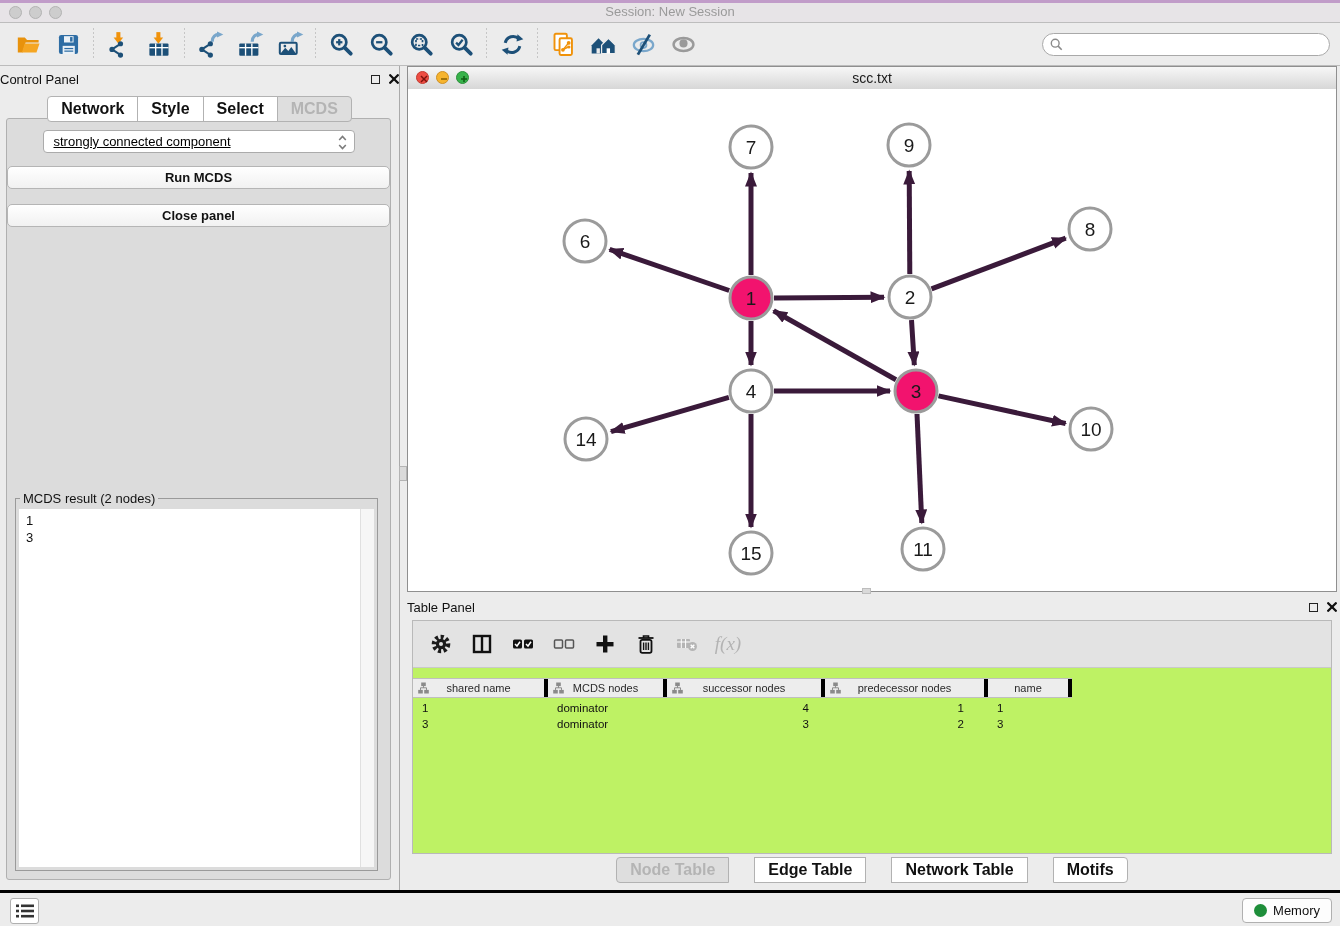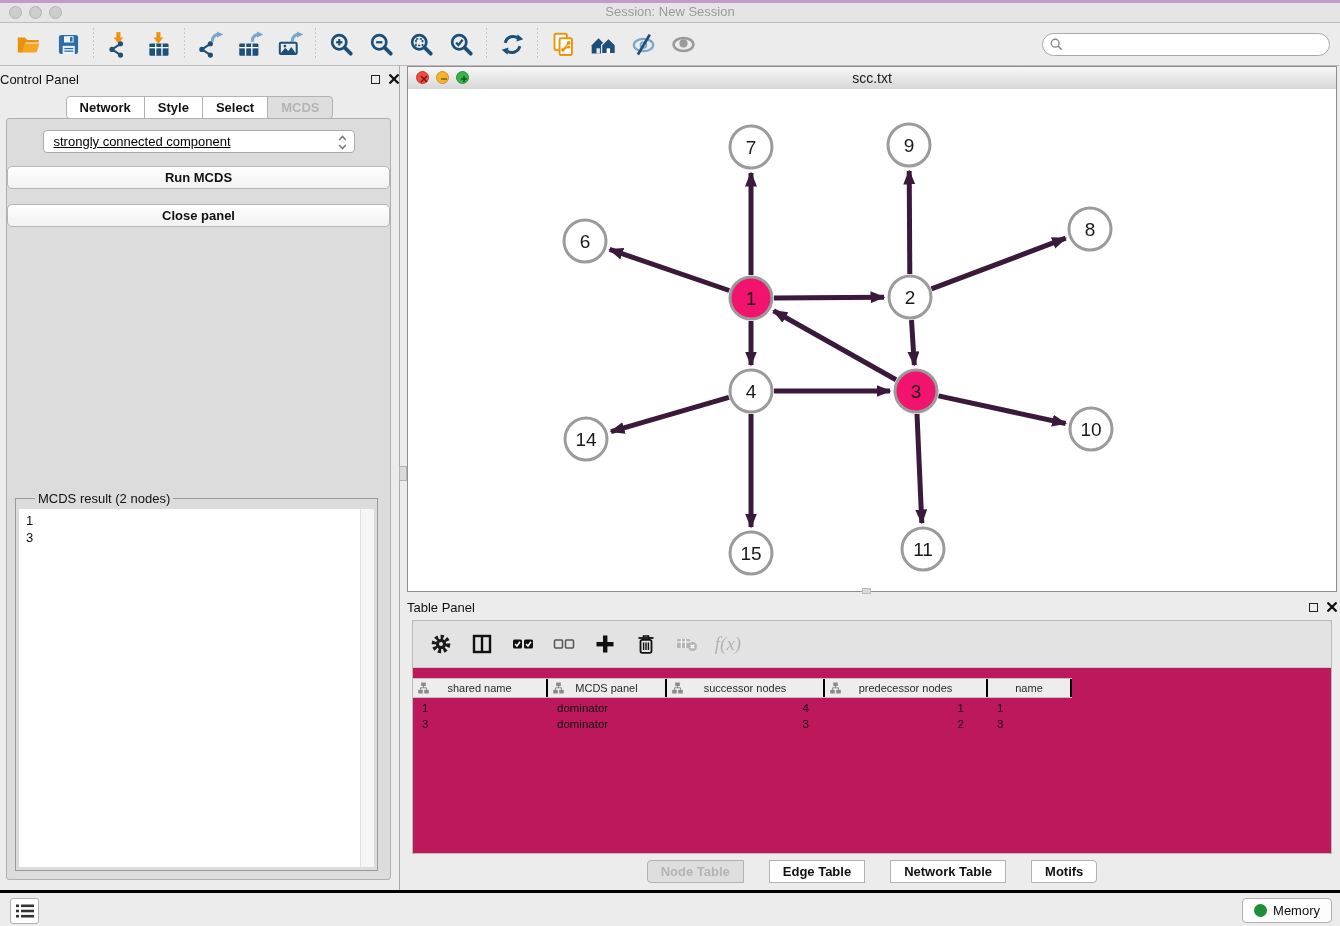--- a/index.html
+++ b/index.html
@@ -23,58 +23,58 @@
   #search-input{width:288px;height:23px;border:1px solid #a9a9a9;border-radius:12px;background:#fff;padding:0 8px 0 26px;font-size:13px;box-sizing:border-box;outline:none;}
   #search-wrap svg{position:absolute;left:8px;top:5px;width:13px;height:13px;}
   
   .panel-header{height:26px;display:flex;align-items:center;padding:0 0;font-size:13px;color:#111;}
   .ph-icons{margin-left:auto;display:flex;align-items:center;gap:9px;}
   .float-ic{width:9px;height:9px;border:1.5px solid #222;box-sizing:border-box;display:inline-block;}
   .close-ic svg{width:10px;height:10px;display:block;}
   
   #control-panel{position:absolute;left:0;top:66px;width:400px;height:824px;background:#ececec;border-right:1px solid #aaa;box-sizing:border-box;}
   .seg{display:flex;}
-  .seg .tab{background:#fff;border:1px solid #b2b2b2;margin-left:-1px;padding:4px 13px 4px;font-size:13px;font-weight:600;line-height:1;color:#111;cursor:default;}
+  .seg .tab{background:#fff;border:1px solid #b2b2b2;margin-left:-1px;padding:4px 13px 4px;font-size:16px;font-weight:600;line-height:1;color:#111;cursor:default;}
   .seg .tab:first-child{border-radius:4px 0 0 4px;margin-left:0;}
   .seg .tab:last-child{border-radius:0 4px 4px 0;}
   .seg .tab.selected{background:#dedede;color:#b4b4b4;}
   #cp-tabs{position:absolute;top:30px;left:0;right:0;display:flex;justify-content:center;z-index:2;}
   #cp-content{position:absolute;left:6px;right:8px;top:52px;bottom:10px;background:#dcdcdc;border:1px solid #b0b0b0;border-radius:3px;}
   #opt-label{margin-top:22px;text-align:center;font-size:13px;font-weight:600;color:#111;}
   #criterion{position:relative;width:312px;height:23px;margin:11px auto 0;background:#fff;border:1px solid #ababab;border-radius:4px;font-size:13px;line-height:22px;padding-left:10px;box-sizing:border-box;text-decoration:underline;}
   #criterion .stepper{position:absolute;right:7px;top:4px;}
   .btn-row{display:flex;justify-content:center;gap:15px;margin-top:13px;flex-direction:column;}
   .mac-btn{background:linear-gradient(#ffffff,#f1f1f1);border:1px solid #b5b5b5;border-radius:5px;padding:3px 14px;font-size:13px;font-weight:600;color:#111;}
   #result-fs{position:absolute;left:8px;right:12px;top:372px;bottom:8px;border:1px solid #9a9a9a;margin:0;padding:3px;background:transparent;}
-  #result-fs legend{font-size:13px;color:#111;padding:0 3px;margin-left:16px;}
+  #result-fs legend{font-size:13px;color:#111;padding:0 3px;margin-left:1px;}
   #result-box{position:relative;width:100%;height:100%;background:#fff;box-sizing:border-box;}
   #result-text{white-space:pre;font-size:13px;color:#111;padding:3px 0 0 7px;line-height:17px;}
   #result-scroll{position:absolute;top:0;right:0;width:13px;height:100%;background:#f6f6f6;border-left:1px solid #e0e0e0;}
   
   #network-window{position:absolute;left:407px;top:66px;right:3px;height:526px;border:1px solid #8f8f8f;box-sizing:border-box;background:#fff;}
   #nw-titlebar{position:relative;height:22px;background:linear-gradient(#f7f7f7,#d7d7d7);border-bottom:1px solid #9e9e9e;}
   .tl{position:absolute;top:4px;width:13px;height:13px;border-radius:50%;box-sizing:border-box;}
   .tl svg{position:absolute;left:2.5px;top:2.5px;width:8px;height:8px;}
   #tl-close{left:8px;background:#ee4d43;border:1px solid #c33a30;}
   #tl-min{left:28px;background:#f6b42e;border:1px solid #cf9024;}
   #tl-max{left:48px;background:#37b24a;border:1px solid #2b8f3a;}
   #nw-title{position:absolute;left:0;right:0;top:3px;text-align:center;font-size:14px;color:#1a1a1a;}
   #nw-canvas{position:absolute;left:0;top:22px;right:0;bottom:0;background:#fff;}
   #graph-svg{width:100%;height:100%;display:block;}
   .splitter-handle{position:absolute;left:399px;top:466px;width:8px;height:15px;background:#dadada;border:1px solid #b4b4b4;box-sizing:border-box;}
   .bottom-handle{position:absolute;left:862px;top:588px;width:9px;height:6px;background:#d9d9d9;border:1px solid #bdbdbd;box-sizing:border-box;}
   
   #table-panel{position:absolute;left:407px;top:594px;right:3px;height:296px;background:#ececec;}
-  #tp-box{position:absolute;left:5px;right:5px;top:26px;bottom:36px;border:1px solid #b9b9b9;background:#be185d;overflow:hidden;}
+  #tp-box{position:absolute;left:5px;right:5px;top:26px;bottom:36px;border:1px solid #b9b9b9;background:#bef264;overflow:hidden;}
   #tp-toolbar{height:46px;background:#e3e3e3;border-bottom:1px solid #c9c9c9;display:flex;align-items:center;gap:17px;padding-left:16px;}
   .tpi{display:flex;align-items:center;justify-content:center;width:24px;height:24px;}
   .tpi svg{width:22px;height:22px;}
   .fx{font-family:"Liberation Serif","DejaVu Serif",serif;font-style:italic;font-size:19px;color:#b3b3b3;}
   #tbl-head{display:flex;margin-top:10px;border-top:1px solid #bfbfbf;border-bottom:1px solid #bfbfbf;width:fit-content;background:#ededed;}
-  .th{position:relative;display:inline-flex;align-items:center;justify-content:center;height:18px;border-right:2px solid #000000;font-size:11px;color:#2a2a2a;box-sizing:border-box;}
+  .th{position:relative;display:inline-flex;align-items:center;justify-content:center;height:18px;border-right:4px solid #000000;font-size:11px;color:#2a2a2a;box-sizing:border-box;}
   .th .hicon{position:absolute;left:5px;top:3px;width:11px;height:12px;}
   #tbl-body{margin-top:2px;}
   .tr{display:flex;height:16px;line-height:16px;}
   .td{font-size:11.5px;color:#111;box-sizing:border-box;}
   .td.l{text-align:left;padding-left:9px;}
   .td.r{text-align:right;}
   .tr .td:nth-child(3){padding-right:16px;}
   .tr .td:nth-child(4){padding-right:24px;}
   #tp-tabs{position:absolute;left:0;right:0;bottom:7px;display:flex;justify-content:center;gap:26px;}
   
@@ -513,21 +513,21 @@
             </svg></span>
           <span>shared name</span>
         </div>
         <div class="th" style="width: 119px;">
           <span class="hicon"><svg width="11" height="12" viewBox="0 0 11 12">
               <rect x="3.2" y="0.5" width="4.6" height="3.6" fill="#8a8a8a"></rect>
               <rect x="0.2" y="7.9" width="4.6" height="3.6" fill="#8a8a8a"></rect>
               <rect x="6.2" y="7.9" width="4.6" height="3.6" fill="#8a8a8a"></rect>
               <path d="M5.5 4.1v1.7M2.5 7.9V5.8h6v2.1" fill="none" stroke="#8a8a8a" stroke-width="1"></path>
             </svg></span>
-          <span>MCDS panel</span>
+          <span>MCDS nodes</span>
         </div>
         <div class="th" style="width: 158px;">
           <span class="hicon"><svg width="11" height="12" viewBox="0 0 11 12">
               <rect x="3.2" y="0.5" width="4.6" height="3.6" fill="#8a8a8a"></rect>
               <rect x="0.2" y="7.9" width="4.6" height="3.6" fill="#8a8a8a"></rect>
               <rect x="6.2" y="7.9" width="4.6" height="3.6" fill="#8a8a8a"></rect>
               <path d="M5.5 4.1v1.7M2.5 7.9V5.8h6v2.1" fill="none" stroke="#8a8a8a" stroke-width="1"></path>
             </svg></span>
           <span>successor nodes</span>
         </div>

